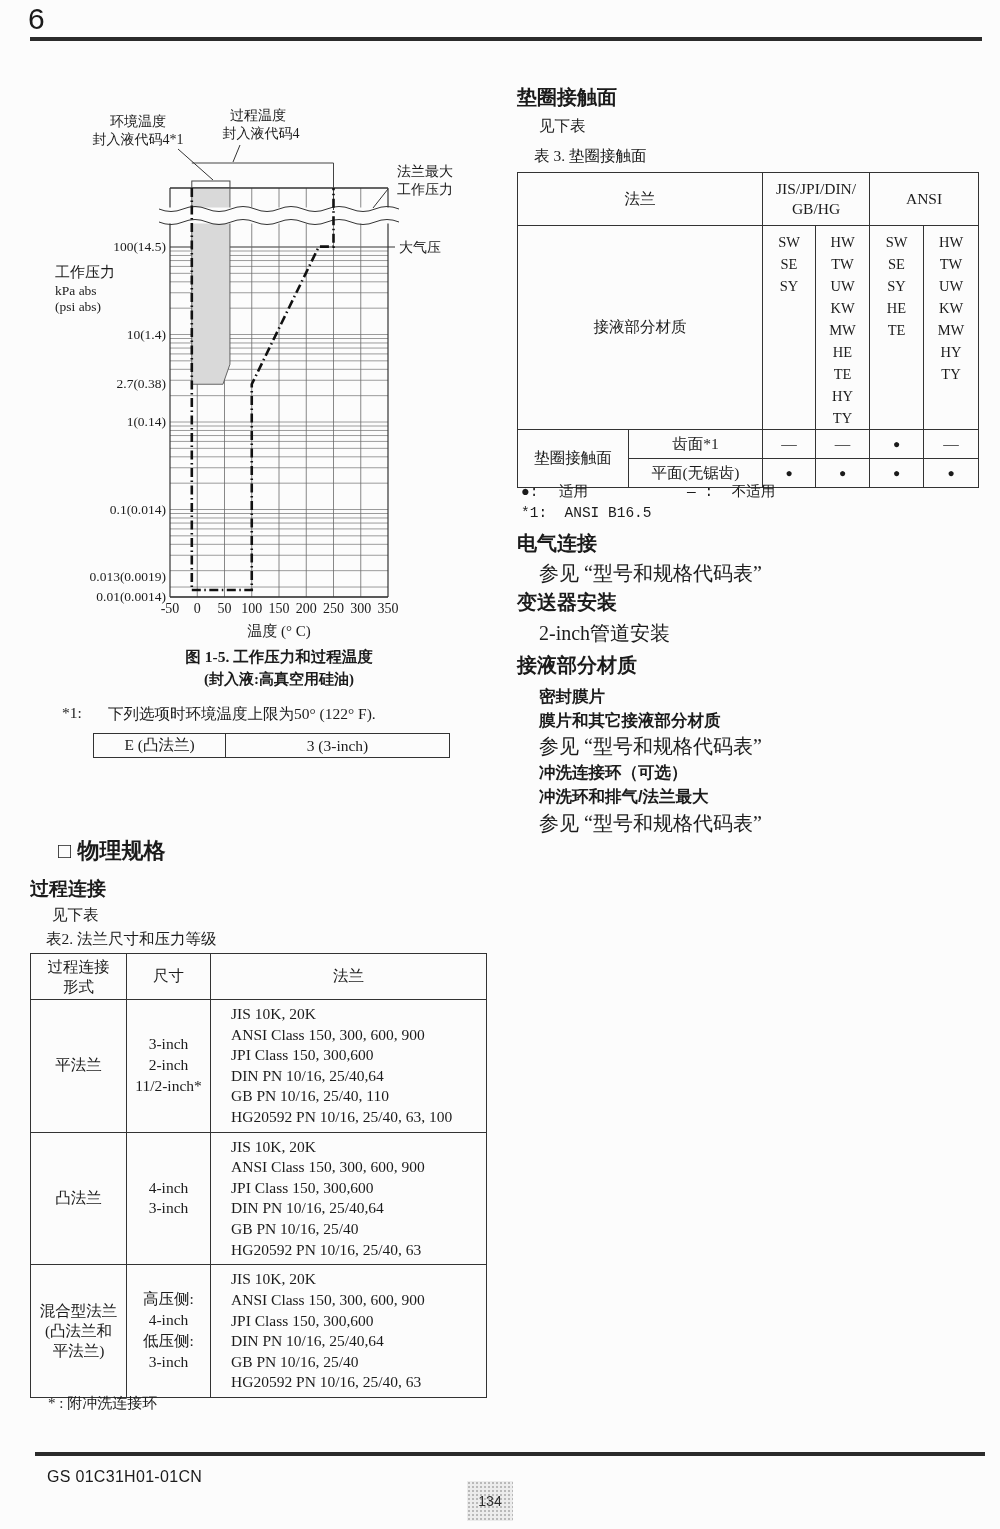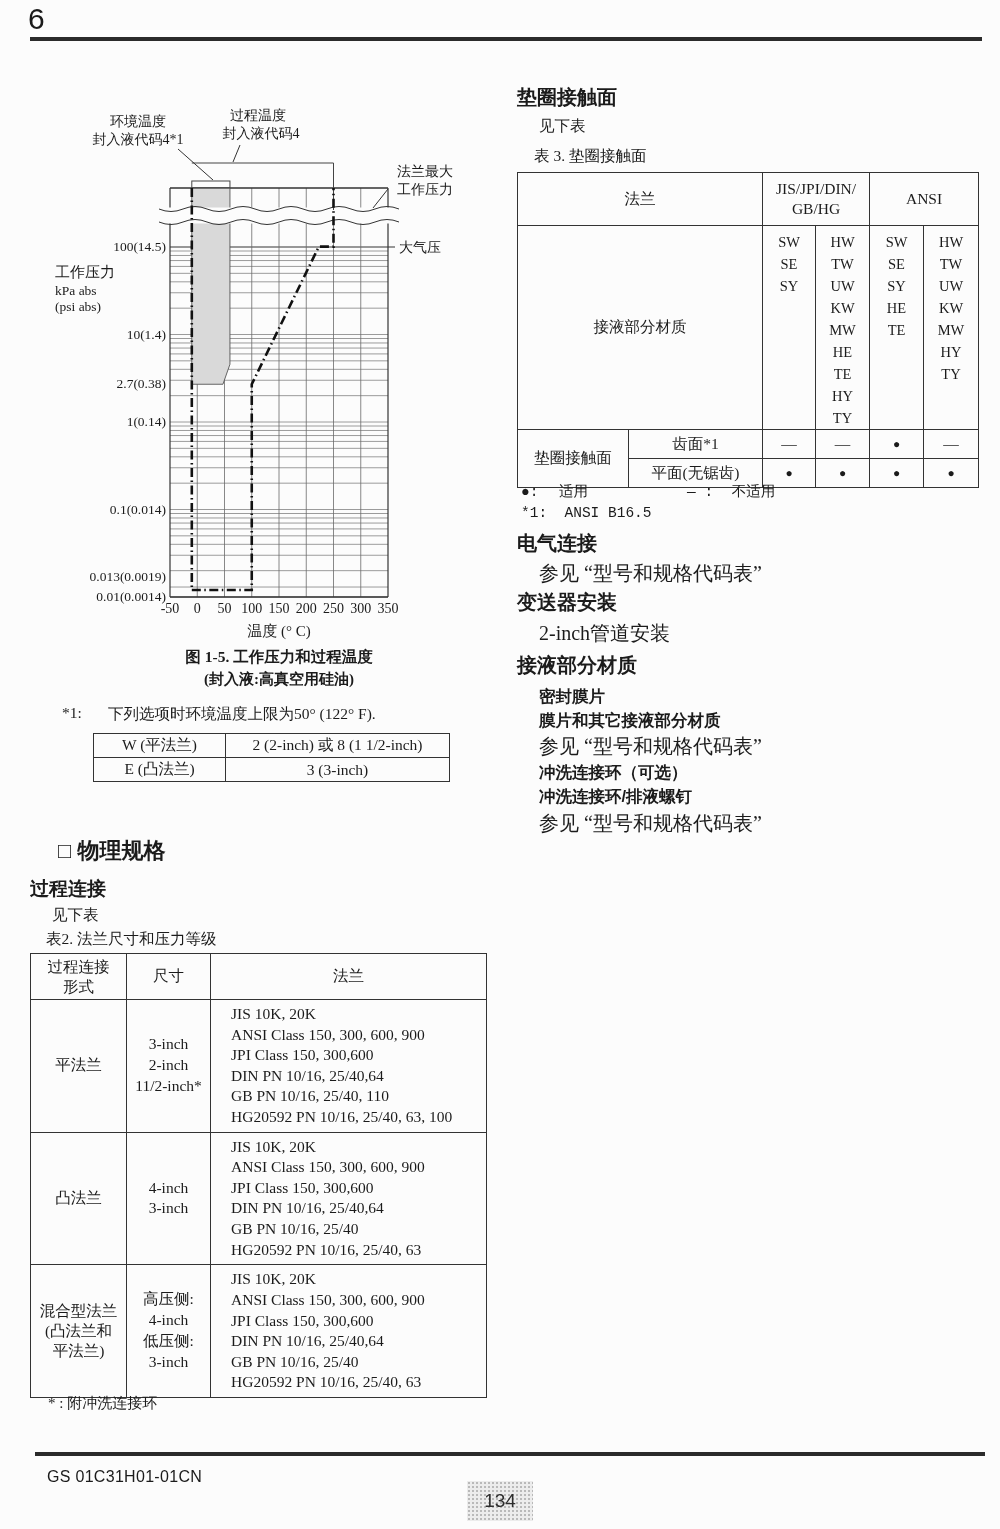--- a/index.html
+++ b/index.html
@@ -150,24 +150,20 @@
     <span>下列选项时环境温度上限为50° (122° F).</span>
   </div>
 
   <table class="abs tf" style="left:93px;top:733px;width:356px;">
     <colgroup>
         <col style="width:132px">
         <col style="width:224px">
       </colgroup>
     <tbody>
     <tr>
-      <td>W (平法兰)</td>
-      <td>2 (2-inch) 或 8 (1 1/2-inch)</td>
-    </tr>
-    <tr>
       <td>E (凸法兰)</td>
       <td>3 (3-inch)</td>
     </tr>
   </tbody>
     </table>
 
   <div class="abs h1" style="left:30px;top:836px;">
     <span>□</span>
     <span>物理规格</span>
   </div>
@@ -309,20 +305,20 @@
   <div class="abs body-txt" style="left:539px;top:560px;">参见 “型号和规格代码表”</div>
 
   <div class="abs h2" style="left:517px;top:589px;font-size:20px;">变送器安装</div>
   <div class="abs body-txt" style="left:539px;top:620px;">2-inch管道安装</div>
 
   <div class="abs h2" style="left:517px;top:652px;font-size:20px;">接液部分材质</div>
   <div class="abs wetted-b" style="left:539px;top:686px;">密封膜片</div>
   <div class="abs wetted-b" style="left:539px;top:710px;">膜片和其它接液部分材质</div>
   <div class="abs body-txt" style="left:539px;top:733px;">参见 “型号和规格代码表”</div>
   <div class="abs wetted-b" style="left:539px;top:762px;">冲洗连接环（可选）</div>
-  <div class="abs wetted-b" style="left:539px;top:786px;">冲洗连接环/排液螺钉</div>
+  <div class="abs wetted-b" style="left:539px;top:786px;">冲洗环和排气/法兰最大</div>
   <div class="abs body-txt" style="left:539px;top:810px;">参见 “型号和规格代码表”</div>
 
   <div class="abs rule" style="left:35px;top:1452px;width:950px;height:4px;"></div>
   <div class="abs sans" style="left:47px;top:1468px;font-size:16px;letter-spacing:.3px;">GS 01C31H01-01CN</div>
-  <div class="abs pagebox sans" style="left:467px;top:1481px;width:66px;height:40px;font-size:19px;color:#2e2e2e;">134</div>
+  <div class="abs pagebox sans" style="left:467px;top:1481px;width:46px;height:40px;font-size:14px;color:#2e2e2e;">134</div>
 
 </div>
 
 </body></html>

